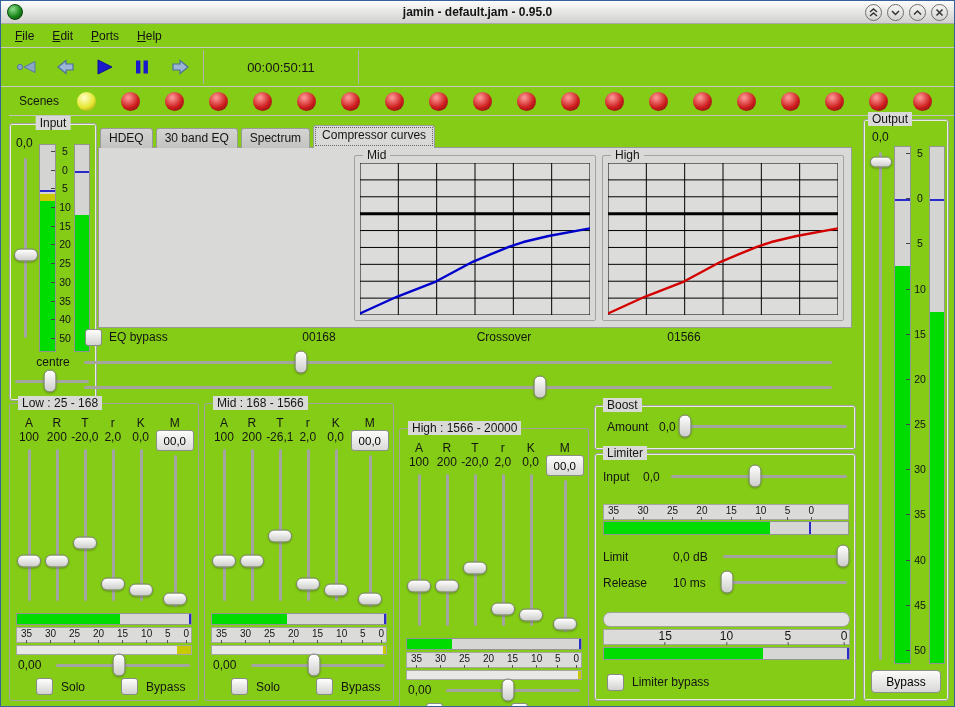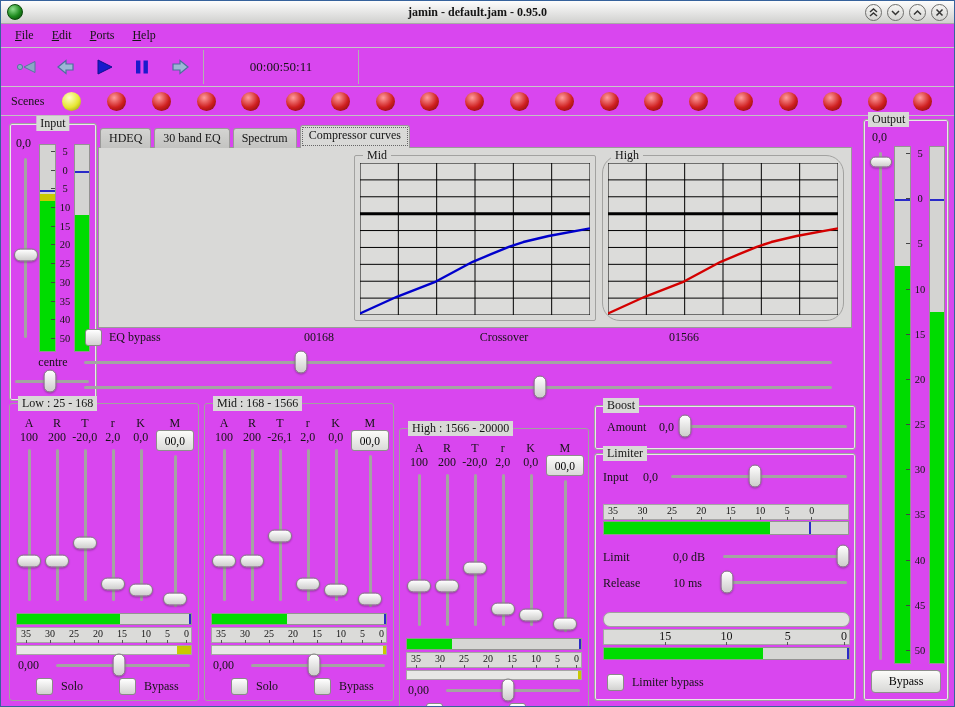--- a/index.html
+++ b/index.html
@@ -1,18 +1,18 @@
 <!DOCTYPE html>
 <html style="--meter-green: #00dc00; --peak-blue: #2a2ac8; --gr-yellow: #c9c900; --curve-low: #00c400; --curve-mid: #0000cc; --curve-high: #d40000; --transport-blue: #1a1acc; --scene-red: #cf1f1f; --scene-active: #e6e632;"><head>
 <meta charset="utf-8">
 <style>
   html,body{margin:0;padding:0;background:#888;}
   *{box-sizing:border-box;}
-  .window{position:relative;width:955px;height:707px;background:#d946ef;
-    font-family:Liberation Serif, serif;font-size:12px;color:#141414;
+  .window{position:relative;width:955px;height:707px;background:#84cc16;
+    font-family:Liberation Sans, sans-serif;font-size:12px;color:#141414;
     border:1px solid #36629c;overflow:hidden;}
   
   .titlebar{height:23px;display:flex;align-items:center;background:linear-gradient(#fdfdfd,#d0d0ce);
     border-bottom:1px solid #a9a9a7;padding:0 6px;position:relative;}
   .app-icon{width:16px;height:16px;border-radius:50%;
     background:radial-gradient(circle at 35% 30%,#8fe08f,#1d8a1d 55%,#063c06);border:1px solid #0a4a0a;}
   .title-text{position:absolute;left:0;right:0;text-align:center;font-weight:bold;font-size:12px;}
   .win-buttons{margin-left:auto;display:flex;gap:5px;z-index:2;}
   .win-btn{width:17px;height:17px;border-radius:50%;border:1px solid #6e6e6c;
     background:linear-gradient(#f6f6f4,#d4d4d2);display:flex;align-items:center;justify-content:center;padding:0;}
@@ -22,21 +22,21 @@
   .menu-item{display:inline-block;padding:2px 9px;cursor:default;}
   .menu-item::first-letter{text-decoration:underline;}
   
   .toolbar{height:39px;display:flex;align-items:center;border-bottom:1px solid #c8c8c6;padding:0 8px;}
   .tool-btn{width:38px;height:28px;display:flex;align-items:center;justify-content:center;
     background:transparent;border:none;padding:0;}
   .tb-sep{width:1px;height:34px;background:#b2b2b0;margin:0 4px;}
   .time{width:146px;text-align:center;font-size:13px;}
   .status{margin-left:16px;font-size:12.5px;letter-spacing:.2px;}
   
-  .scenes{height:29px;display:flex;align-items:center;padding:0 10px;border-bottom:1px solid #c2c2c0;}
+  .scenes{height:29px;display:flex;align-items:center;padding:0 10px;border-bottom:1px solid #c2c2c0;margin-left:8px;}
   .scenes-label{margin-right:18px;}
   .lamps{display:flex;flex:1;justify-content:space-between;align-items:center;padding-right:12px;}
   .lamp{width:19px;height:19px;border-radius:50%;border:none;padding:0;}
   .lamp-red{background:radial-gradient(circle at 38% 30%,#ff9c9c,#cf1f1f 55%,#6e0808);}
   .lamp-active{background:radial-gradient(circle at 38% 30%,#ffffc8,#e6e632 55%,#8a8a08);}
   
   .main{position:relative;height:592px;}
   .frame{position:absolute;border:1px solid #a2a2a0;border-radius:3px;box-shadow:inset 0 0 0 1px #e9e9e7;}
   .legend{position:absolute;top:-8px;left:8px;background:#d9d9d7;padding:0 4px;font-size:12px;white-space:nowrap;}
   .legend-center{left:50%;transform:translateX(-50%);}
@@ -257,21 +257,21 @@
             <line x1="0" y1="22.22222222222222" x2="100" y2="22.22222222222222" stroke="#000" stroke-width="1" vector-effect="non-scaling-stroke"></line>
             <line x1="0" y1="33.333333333333336" x2="100" y2="33.333333333333336" stroke="#000" stroke-width="3" vector-effect="non-scaling-stroke"></line>
             <line x1="0" y1="44.44444444444444" x2="100" y2="44.44444444444444" stroke="#000" stroke-width="1" vector-effect="non-scaling-stroke"></line>
             <line x1="0" y1="55.55555555555556" x2="100" y2="55.55555555555556" stroke="#000" stroke-width="1" vector-effect="non-scaling-stroke"></line>
             <line x1="0" y1="66.66666666666667" x2="100" y2="66.66666666666667" stroke="#000" stroke-width="1" vector-effect="non-scaling-stroke"></line>
             <line x1="0" y1="77.77777777777777" x2="100" y2="77.77777777777777" stroke="#000" stroke-width="1" vector-effect="non-scaling-stroke"></line>
             <line x1="0" y1="88.88888888888889" x2="100" y2="88.88888888888889" stroke="#000" stroke-width="1" vector-effect="non-scaling-stroke"></line>
             <path d="M0,99 L16,88 L33,78 L49,65 L57,60 L65,55 L71,52 L82,48 L100,43" fill="none" stroke="var(--curve-mid)" stroke-width="2.4" stroke-linejoin="round" vector-effect="non-scaling-stroke"></path>
           </svg>
         </div>
-        <div class="graph-frame" style="left: 503px; border-radius: 18px;">
+        <div class="graph-frame" style="left: 503px;">
           <span class="legend">High</span>
           <svg viewBox="0 0 100 100" preserveAspectRatio="none">
             <rect x="0" y="0" width="100" height="100" fill="#dcdcda" stroke="#000" vector-effect="non-scaling-stroke"></rect>
             <line x1="16.666666666666668" y1="0" x2="16.666666666666668" y2="100" stroke="#000" stroke-width="1" vector-effect="non-scaling-stroke"></line>
             <line x1="33.333333333333336" y1="0" x2="33.333333333333336" y2="100" stroke="#000" stroke-width="1" vector-effect="non-scaling-stroke"></line>
             <line x1="50" y1="0" x2="50" y2="100" stroke="#000" stroke-width="1" vector-effect="non-scaling-stroke"></line>
             <line x1="66.66666666666667" y1="0" x2="66.66666666666667" y2="100" stroke="#000" stroke-width="1" vector-effect="non-scaling-stroke"></line>
             <line x1="83.33333333333333" y1="0" x2="83.33333333333333" y2="100" stroke="#000" stroke-width="1" vector-effect="non-scaling-stroke"></line>
             <line x1="0" y1="11.11111111111111" x2="100" y2="11.11111111111111" stroke="#000" stroke-width="1" vector-effect="non-scaling-stroke"></line>
             <line x1="0" y1="22.22222222222222" x2="100" y2="22.22222222222222" stroke="#000" stroke-width="1" vector-effect="non-scaling-stroke"></line>

